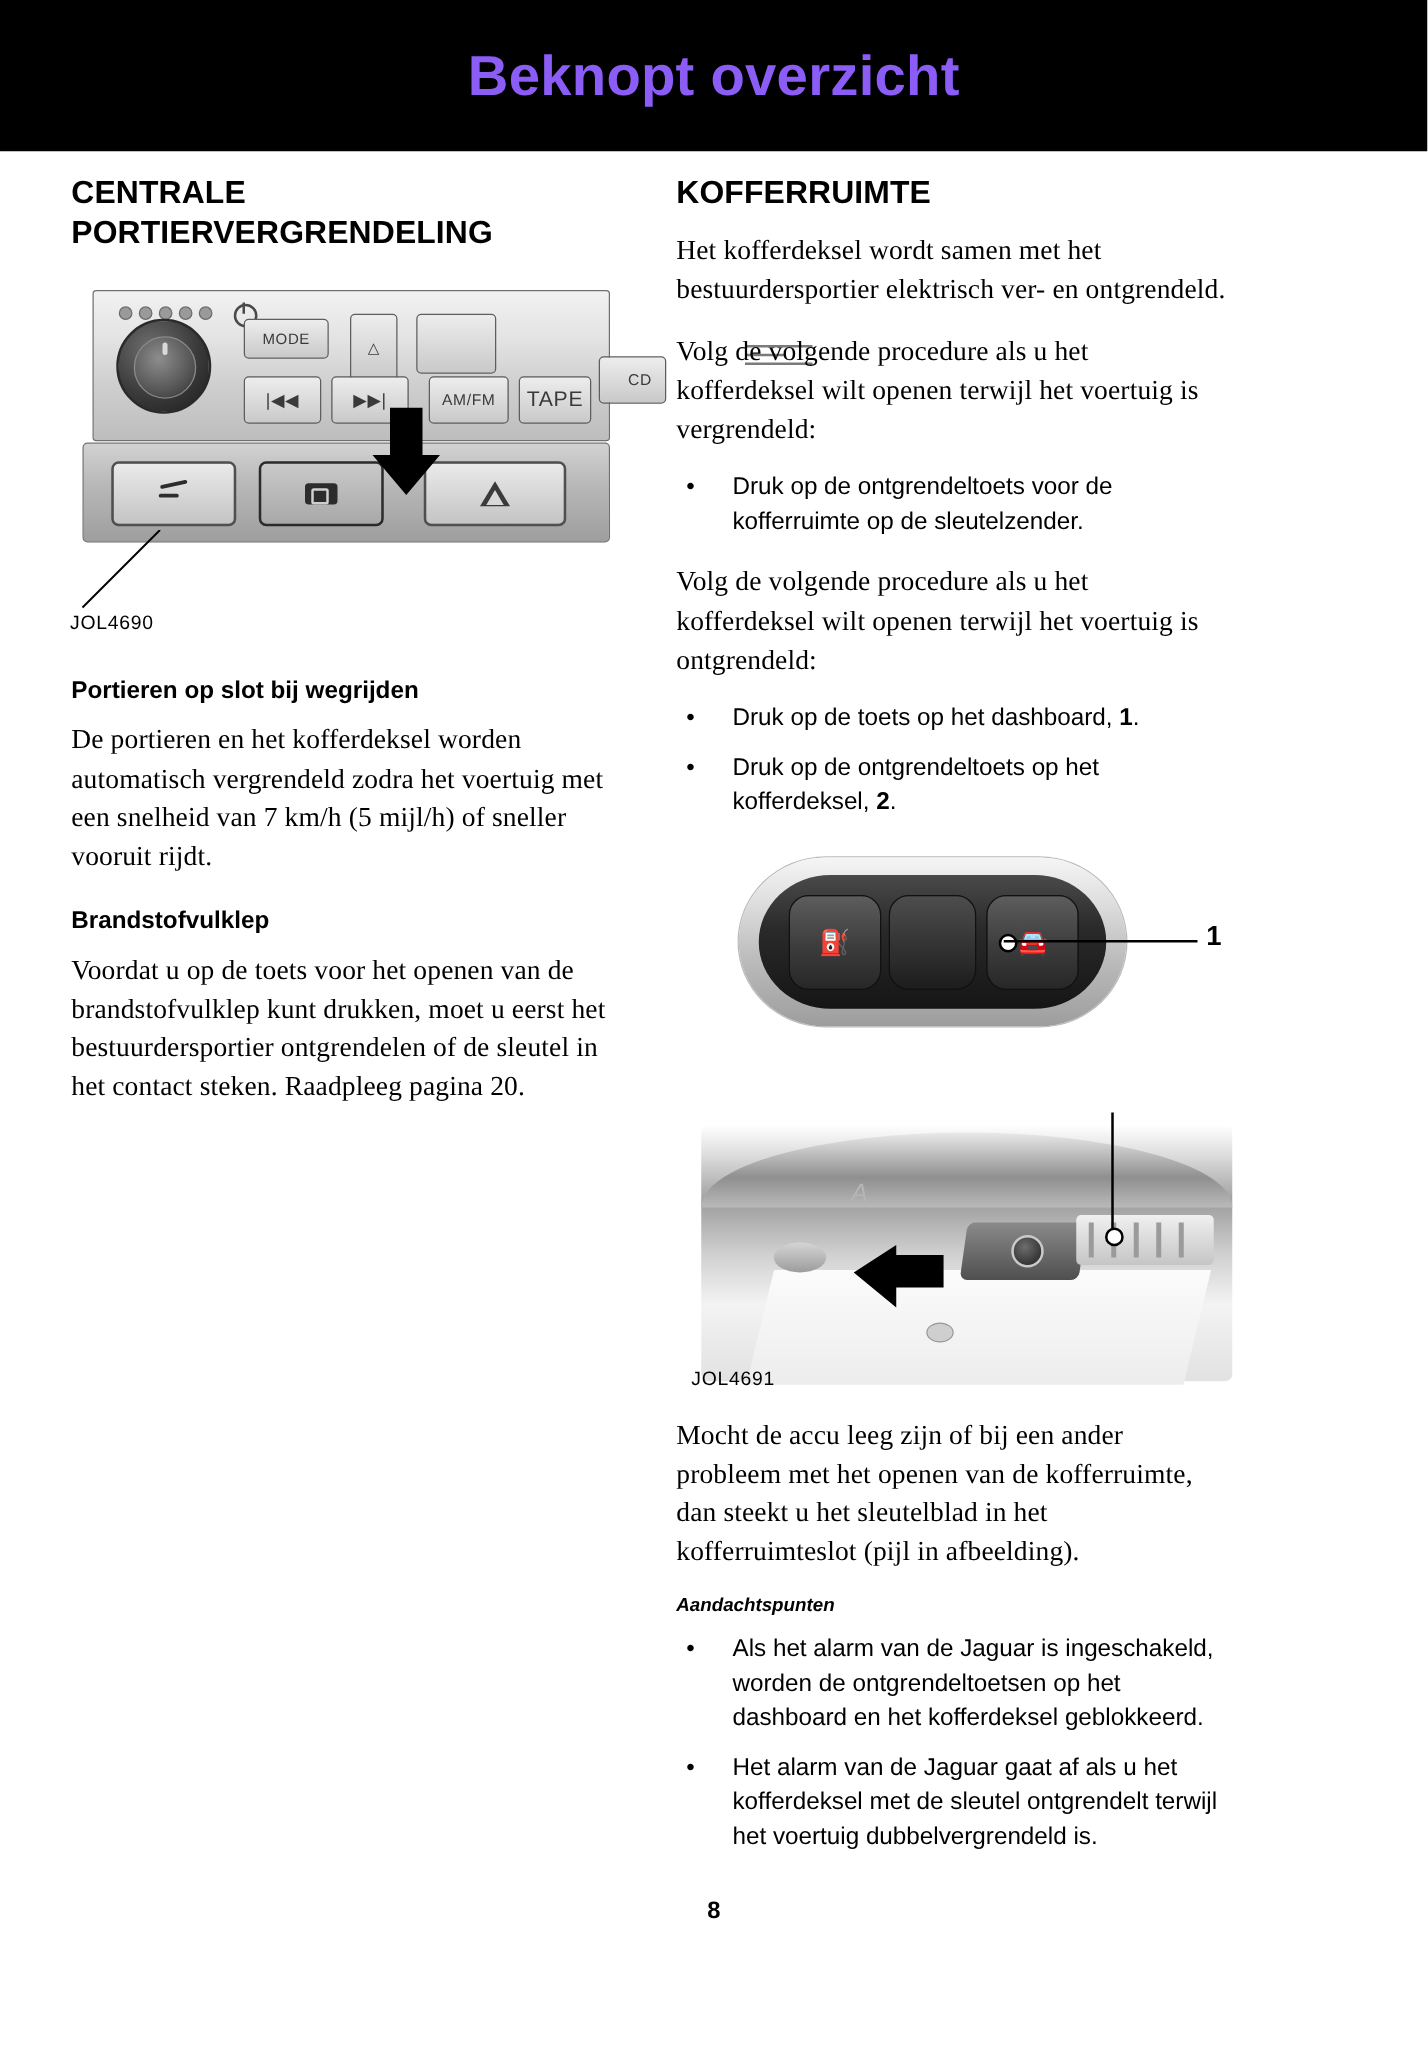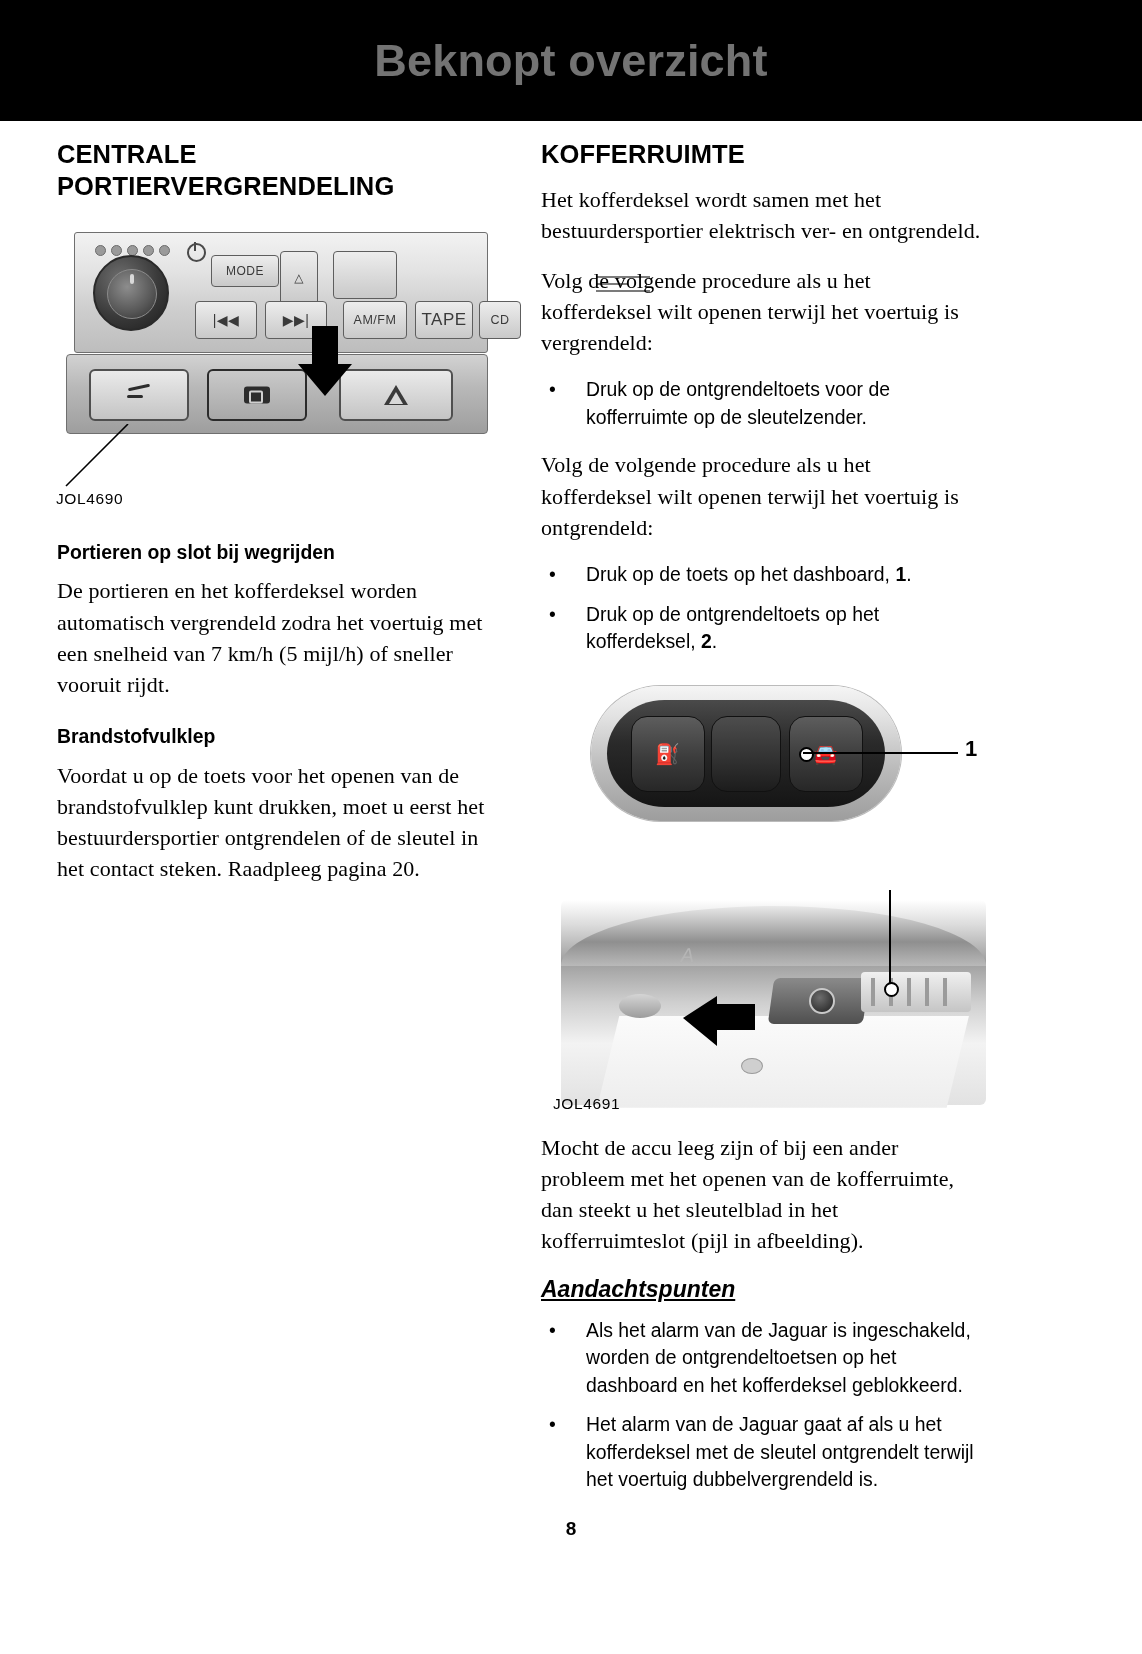--- a/index.html
+++ b/index.html
@@ -32,21 +32,21 @@
   }
   .header-title {
     position: absolute;
     left: 0;
     top: 0;
     width: 1142px;
     height: 121px;
     display: flex;
     align-items: center;
     justify-content: center;
-    color: #737373;
+    color: #8b5cf6;
     font-size: 45px;
     font-weight: bold;
     letter-spacing: 0.2px;
   }
   
   .col {
     position: absolute;
     top: 138px;
   }
   .col-left {
@@ -71,26 +71,25 @@
     letter-spacing: 0.005em;
     font-family: Liberation Serif, serif;
   }
   h3.sub {
     font-size: 19.4px;
     font-weight: bold;
     margin: 0 0 10px 0;
     line-height: 1.3;
   }
   h3.sub-italic {
-    font-size: 23px;
+    font-size: 15px;
     font-weight: bold;
     font-style: italic;
     margin: 17px 0 12px 0;
     line-height: 1.3;
-    text-decoration: underline;
   }
   ul.bullets {
     list-style: none;
     margin: 0 0 18px 0;
     padding: 0;
   }
   ul.bullets li {
     position: relative;
     font-size: 19.4px;
     line-height: 1.42;
@@ -201,28 +200,28 @@
     border: 1.5px solid #5e5e5e;
     border-radius: 4px;
     color: #3a3a3a;
     font-size: 12px;
     font-family: "Liberation Sans", sans-serif;
     display: flex;
     align-items: center;
     justify-content: center;
     letter-spacing: 0.5px;
   }
-  .btn-mode { left: 120px; top: 22px; width: 66px; height: 30px; margin-left: 16px; }
+  .btn-mode { left: 120px; top: 22px; width: 66px; height: 30px; }
   .btn-tall1 { left: 205px; top: 18px; width: 36px; height: 52px; }
   .btn-tall2 { left: 258px; top: 18px; width: 62px; height: 46px; }
   .btn-prev { left: 120px; top: 68px; width: 60px; height: 36px; font-size: 14px;}
   .btn-next { left: 190px; top: 68px; width: 60px; height: 36px; font-size: 14px;}
   .btn-am { left: 268px; top: 68px; width: 62px; height: 36px; font-size: 12.5px;}
   .btn-tape { left: 340px; top: 68px; width: 56px; height: 36px; font-size: 17px;}
-  .btn-cd { left: 404px; top: 68px; width: 40px; height: 36px; font-size: 12.5px;}
+  .btn-cd { left: 404px; top: 52px; width: 40px; height: 36px; font-size: 12.5px; padding-left: 12px;}
   .lcd-lines {
     position: absolute;
     left: 262px;
     top: 24px;
     width: 54px;
     height: 34px;
   }
   .lcd-lines span {
     display: block;
     height: 2px;

